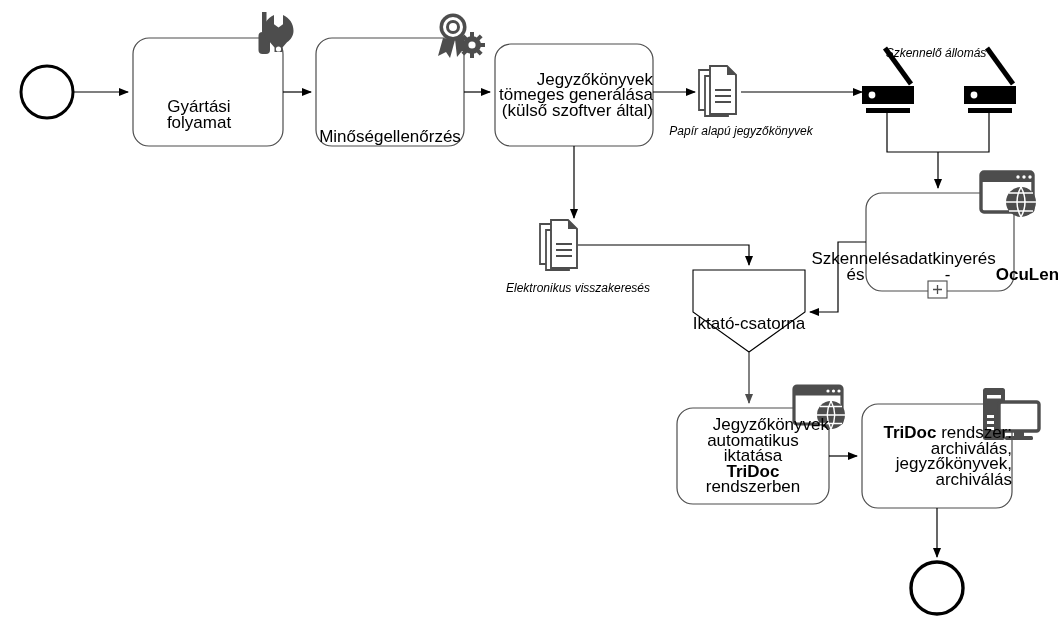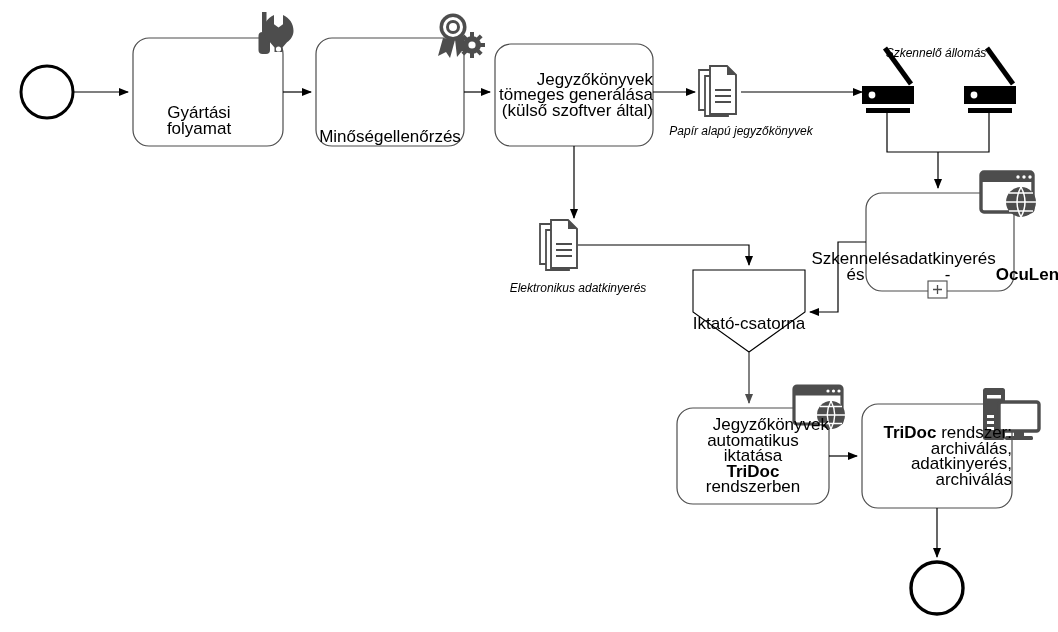--- a/index.html
+++ b/index.html
@@ -204,21 +204,21 @@
       <rect x="987" y="421" width="7" height="3" fill="#ffffff"></rect>
       <rect x="987" y="427" width="7" height="3" fill="#ffffff"></rect>
 
       <rect x="999" y="402" width="40" height="29" rx="2.5" fill="#ffffff" stroke="#4d4d4d" stroke-width="3.4"></rect>
       <rect x="1014" y="431" width="10" height="6" fill="#4d4d4d"></rect>
       <rect x="1005" y="436" width="28" height="4" rx="1.5" fill="#4d4d4d"></rect>
     </g>
 
   </svg>
 
-  <div class="node-label" style="left:133px; top:28px; width:132px; height:108px;">Gyártási folyamat</div>
+  <div class="node-label" style="left:133px; top:22px; width:132px; height:108px;">Gyártási folyamat</div>
 
   <div class="node-label" style="left:316px; top:36px; width:148px; height:108px;">Minőségellenőrzés</div>
 
   <div class="node-label" style="left:495px; top:44px; width:158px; height:102px; flex-direction:column;">
     <span>Jegyzőkönyvek</span>
     <span>tömeges generálása</span>
     <span>(külső szoftver által)</span>
   </div>
 
   <div class="node-label" style="left:866px; top:190px; width:148px; height:92px; flex-direction:row;">
@@ -234,23 +234,23 @@
 
   <div class="node-label" style="left:677px; top:408px; width:152px; height:96px; flex-direction:column;">
     <span>Jegyzőkönyvek</span>
     <span>automatikus iktatása</span>
     <span><b class="bold">TriDoc</b><span> rendszerben</span></span>
   </div>
 
   <div class="node-label" style="left:862px; top:404px; width:150px; height:104px; flex-direction:column;">
     <span><b class="bold">TriDoc</b><span> rendszer:</span></span>
     <span>archiválás,</span>
-    <span>adatkinyerés,</span>
+    <span>jegyzőkönyvek,</span>
     <span>archiválás</span>
   </div>
 
   <div class="free-label" style="left:651px; top:124px; width:180px;">Papír alapú jegyzőkönyvek</div>
 
-  <div class="free-label" style="left:470px; top:281px; width:216px;">Elektronikus adatkinyerés</div>
+  <div class="free-label" style="left:470px; top:281px; width:216px;">Elektronikus visszakeresés</div>
 
   <div class="free-label" style="left:846px; top:46px; width:180px;">Szkennelő állomás</div>
 
 </div>
 
 </body></html>

